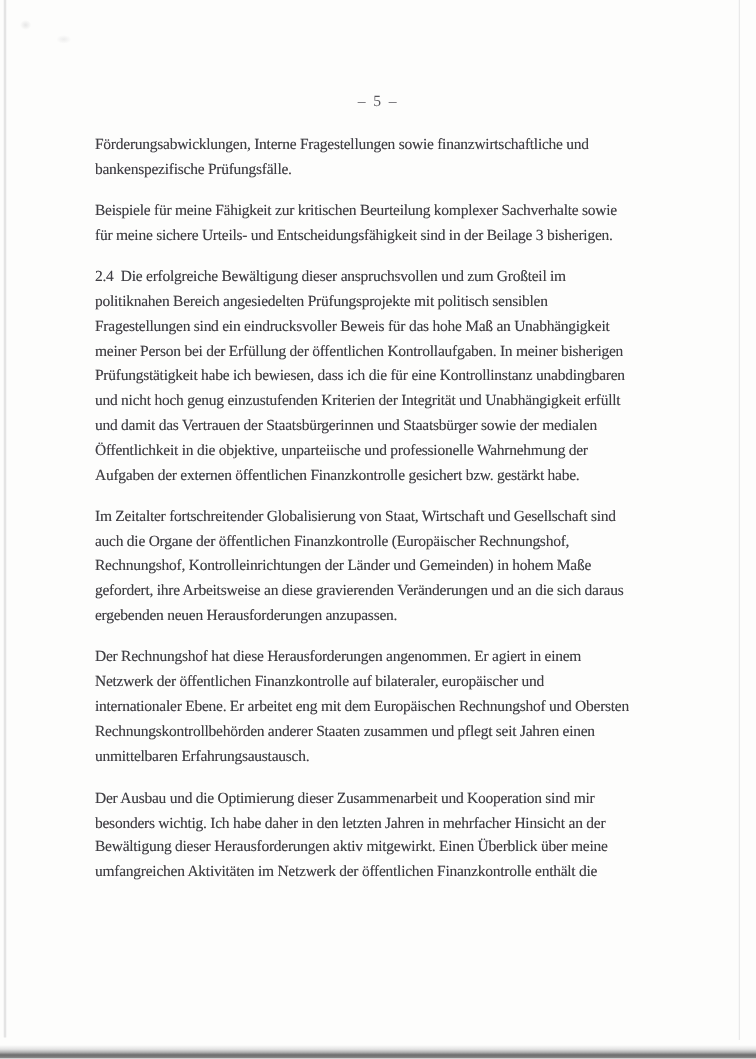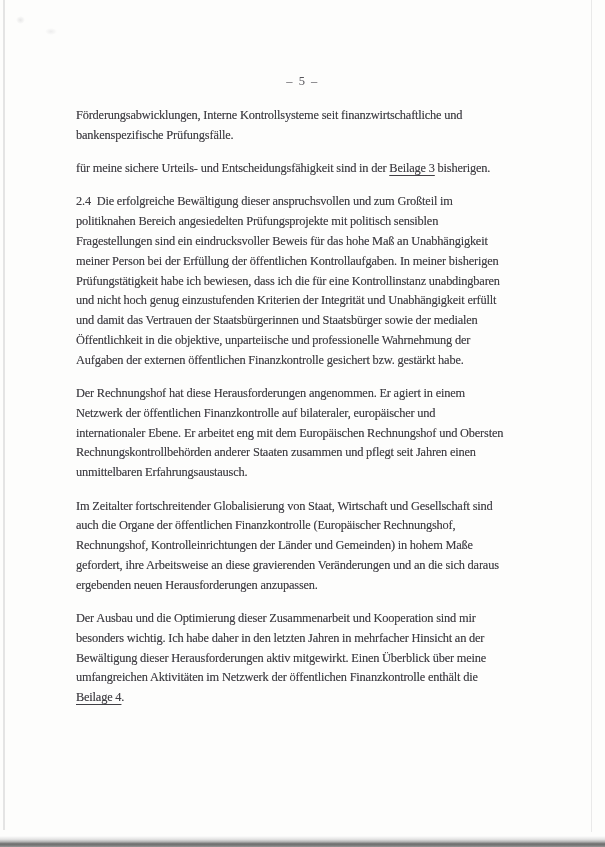--- a/index.html
+++ b/index.html
@@ -42,78 +42,78 @@
     font-size: 12.4px;
     line-height: 19.8px;
     letter-spacing: -0.2px;
     text-shadow: 0 0 0.5px rgba(80,79,85,0.55);
   }
   .para { margin: 0; padding: 0; }
   .para + .para { margin-top: 13.5px; }
   .para.heading { margin-top: 14.5px; }
   .lines { display: block; white-space: pre-line; }
   .line { display: block; }
-  .uref { text-decoration: underline; text-underline-offset: 2.5px; text-align: right; }
+  .uref { text-underline-offset: 2.5px; text-align: right; }
 </style>
 </head>
 <body>
 
 <div class="page">
 
   <div class="artifact artifact-1"></div>
   <div class="artifact artifact-2"></div>
   <div class="scan-line-left"></div>
   <div class="scan-line-right"></div>
 
   <div class="page-number">– 5 –</div>
 
   <main class="body-text">
 
     <p class="para">
-      <span class="lines">Förderungsabwicklungen, Interne Kontrollsysteme seit finanzwirtschaftliche und
+      <span class="lines">Förderungsabwicklungen, Interne Fragestellungen sowie finanzwirtschaftliche und
 bankenspezifische Prüfungsfälle.</span>
     </p>
 
     <p class="para">
+      <span class="line">Beispiele für meine Fähigkeit zur kritischen Beurteilung komplexer Sachverhalte sowie</span>
       <span class="line"><span>für meine sichere Urteils- und Entscheidungsfähigkeit sind in der </span><span class="uref">Beilage 3</span><span> bisherigen.</span></span>
     </p>
 
     <p class="para">
       <span class="lines">2.4&nbsp; Die erfolgreiche Bewältigung dieser anspruchsvollen und zum Großteil im
 politiknahen Bereich angesiedelten Prüfungsprojekte mit politisch sensiblen
 Fragestellungen sind ein eindrucksvoller Beweis für das hohe Maß an Unabhängigkeit
 meiner Person bei der Erfüllung der öffentlichen Kontrollaufgaben. In meiner bisherigen
 Prüfungstätigkeit habe ich bewiesen, dass ich die für eine Kontrollinstanz unabdingbaren
 und nicht hoch genug einzustufenden Kriterien der Integrität und Unabhängigkeit erfüllt
 und damit das Vertrauen der Staatsbürgerinnen und Staatsbürger sowie der medialen
 Öffentlichkeit in die objektive, unparteiische und professionelle Wahrnehmung der
 Aufgaben der externen öffentlichen Finanzkontrolle gesichert bzw. gestärkt habe.</span>
     </p>
 
 
     <p class="para">
+      <span class="lines">Im Zeitalter fortschreitender Globalisierung von Staat, Wirtschaft und Gesellschaft sind
+auch die Organe der öffentlichen Finanzkontrolle (Europäischer Rechnungshof,
+Rechnungshof, Kontrolleinrichtungen der Länder und Gemeinden) in hohem Maße
+gefordert, ihre Arbeitsweise an diese gravierenden Veränderungen und an die sich daraus
+ergebenden neuen Herausforderungen anzupassen.</span>
+    </p>
+
+    <p class="para">
       <span class="lines">Der Rechnungshof hat diese Herausforderungen angenommen. Er agiert in einem
 Netzwerk der öffentlichen Finanzkontrolle auf bilateraler, europäischer und
 internationaler Ebene. Er arbeitet eng mit dem Europäischen Rechnungshof und Obersten
 Rechnungskontrollbehörden anderer Staaten zusammen und pflegt seit Jahren einen
 unmittelbaren Erfahrungsaustausch.</span>
     </p>
 
     <p class="para">
-      <span class="lines">Im Zeitalter fortschreitender Globalisierung von Staat, Wirtschaft und Gesellschaft sind
-auch die Organe der öffentlichen Finanzkontrolle (Europäischer Rechnungshof,
-Rechnungshof, Kontrolleinrichtungen der Länder und Gemeinden) in hohem Maße
-gefordert, ihre Arbeitsweise an diese gravierenden Veränderungen und an die sich daraus
-ergebenden neuen Herausforderungen anzupassen.</span>
-    </p>
-
-    <p class="para">
       <span class="lines">Der Ausbau und die Optimierung dieser Zusammenarbeit und Kooperation sind mir
 besonders wichtig. Ich habe daher in den letzten Jahren in mehrfacher Hinsicht an der
 Bewältigung dieser Herausforderungen aktiv mitgewirkt. Einen Überblick über meine
 umfangreichen Aktivitäten im Netzwerk der öffentlichen Finanzkontrolle enthält die</span>
-      <span class="line"><span class="uref">Beilage 4</span><span>.</span></span>
     </p>
 
   </main>
 
   <div class="scan-edge-bottom"></div>
 </div>
 
 </body></html>

